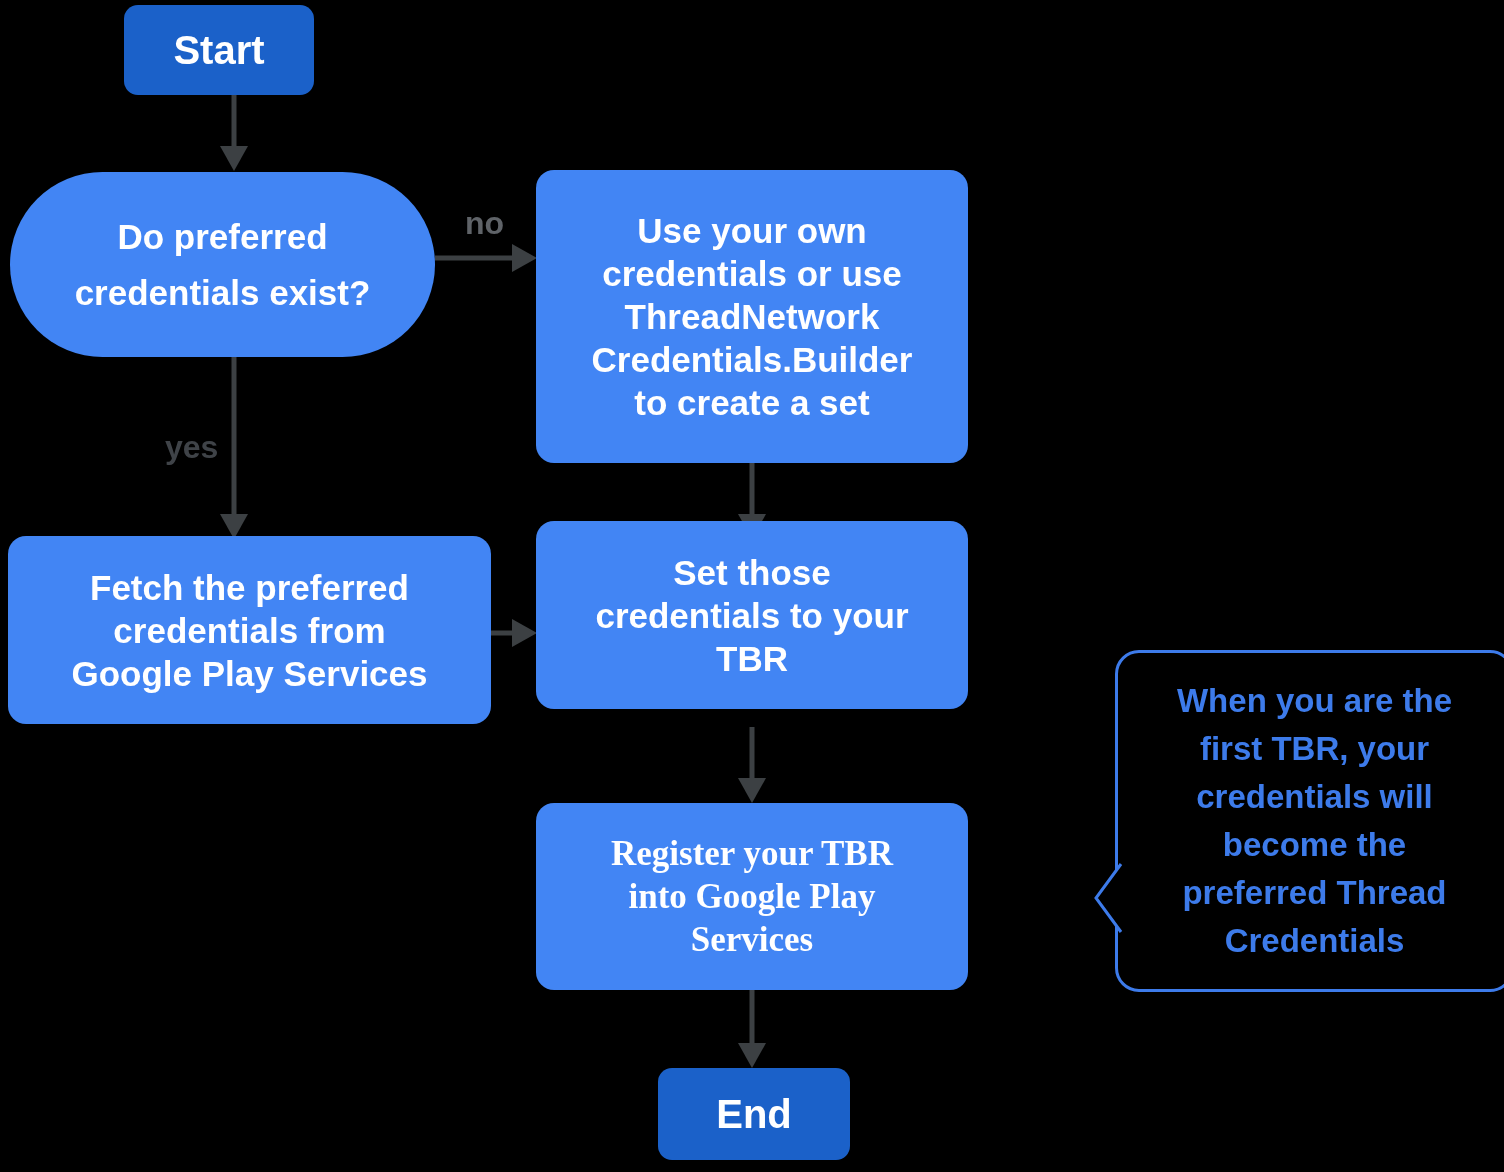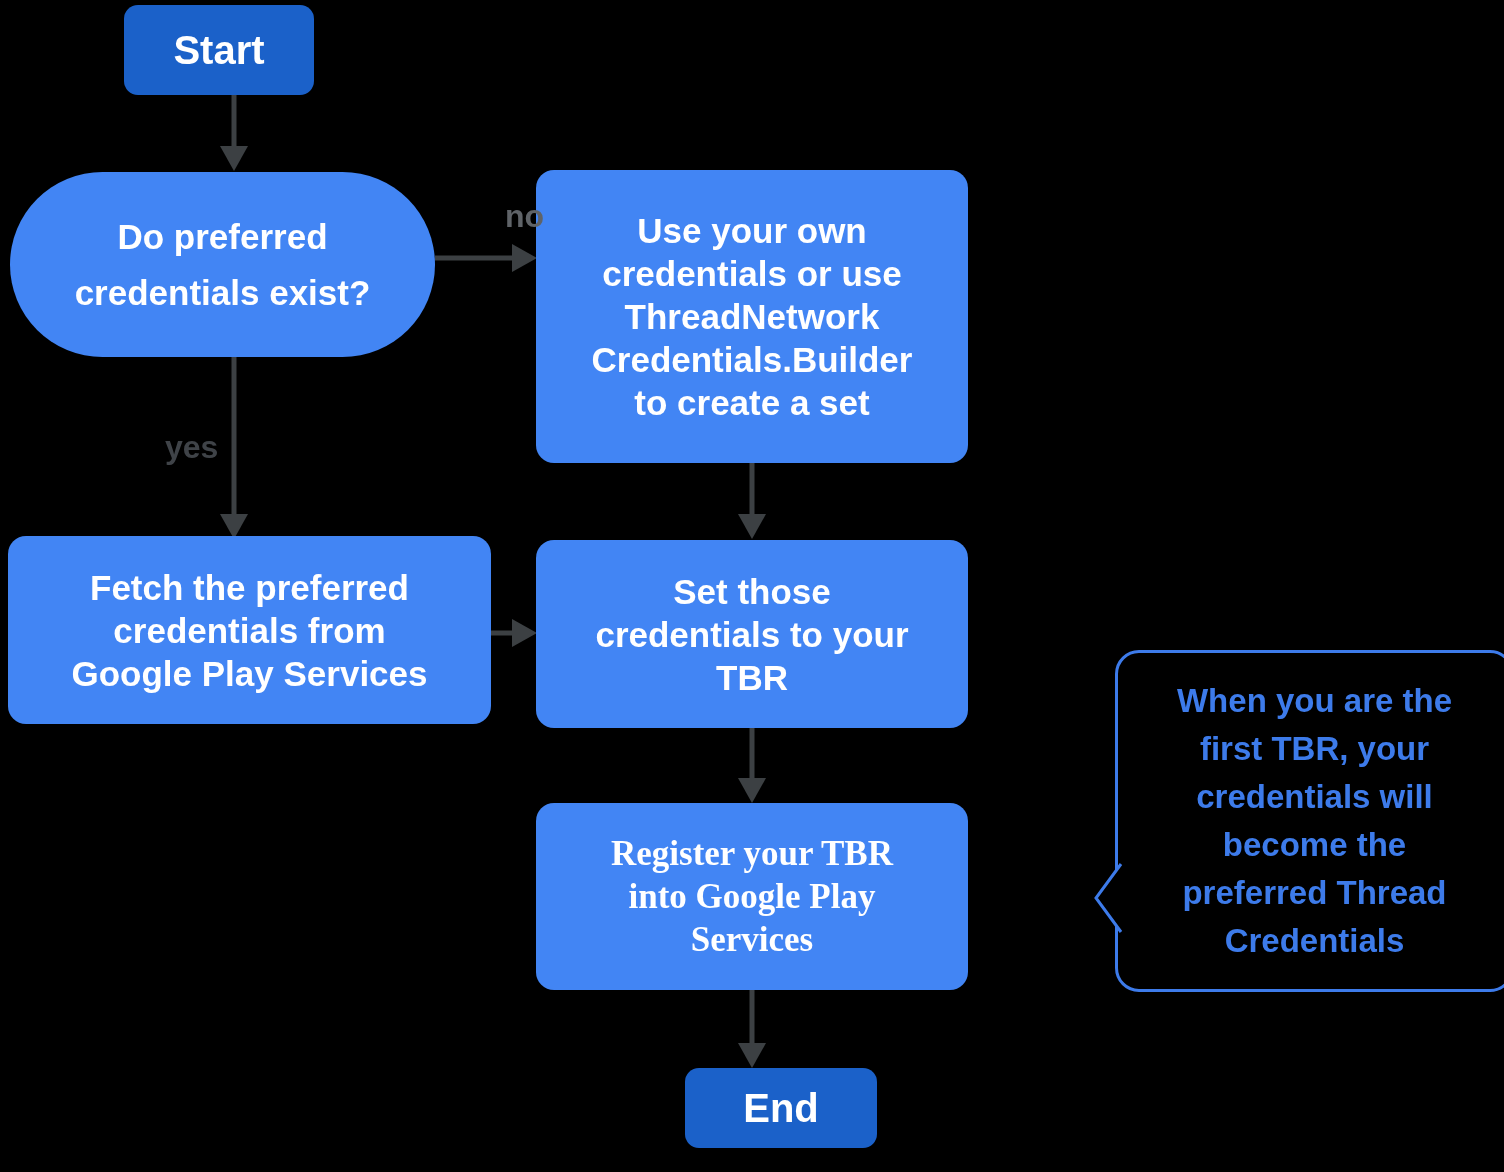--- a/index.html
+++ b/index.html
@@ -61,30 +61,30 @@
     background: var(--node-light);
     border-radius: 93px;
     font-size: 35px;
     line-height: 56px;
   }
 
   .node-start    { left: 124px; top: 5px;    width: 190px; height: 90px; }
   .node-decision { left: 10px;  top: 172px;  width: 425px; height: 185px; }
   .node-use-own  { left: 536px; top: 170px;  width: 432px; height: 293px; }
   .node-fetch    { left: 8px;   top: 536px;  width: 483px; height: 188px; }
-  .node-set      { left: 536px; top: 540px;  width: 432px; height: 188px; }
+  .node-set      { left: 536px; top: 521px;  width: 432px; height: 188px; }
   .node-register { left: 536px; top: 803px;  width: 432px; height: 187px; font-family: Liberation Serif, serif; }
-  .node-end      { left: 658px; top: 1068px; width: 192px; height: 80px; margin-left: 27px; }
+  .node-end      { left: 658px; top: 1068px; width: 192px; height: 92px; }
 
   .edge-label {
     position: absolute;
     font-weight: 600;
     font-size: 32px;
   }
-  .edge-label-no  { left: 465px; top: 198px; color: var(--label-no); margin-left: 40px; }
+  .edge-label-no  { left: 465px; top: 205px; color: var(--label-no); }
   .edge-label-yes { left: 165px; top: 429px; color: var(--label-yes); }
 
   .callout {
     position: absolute;
     left: 1067px; top: 650px;
     width: 399px; height: 342px;
     border: 3px solid var(--callout);
     border-radius: 24px;
     display: flex;
     align-items: center;

